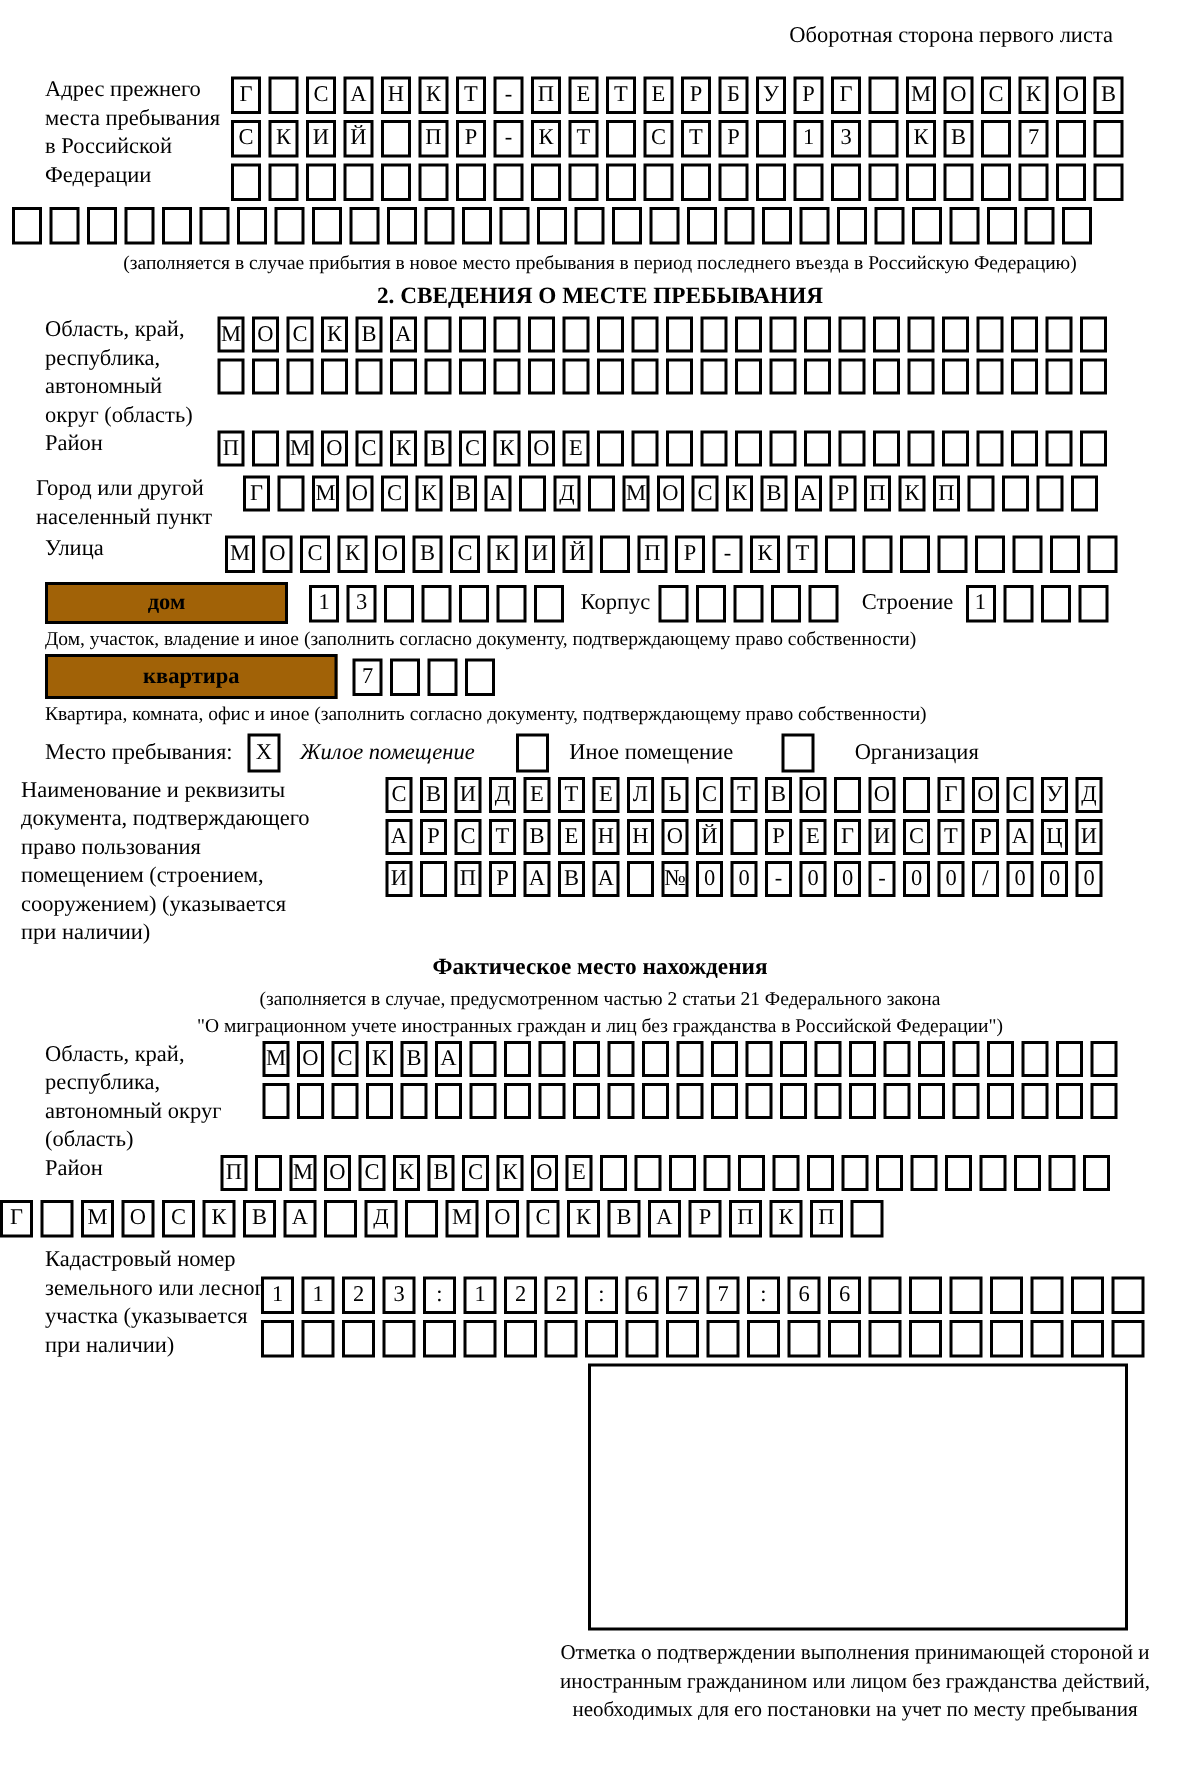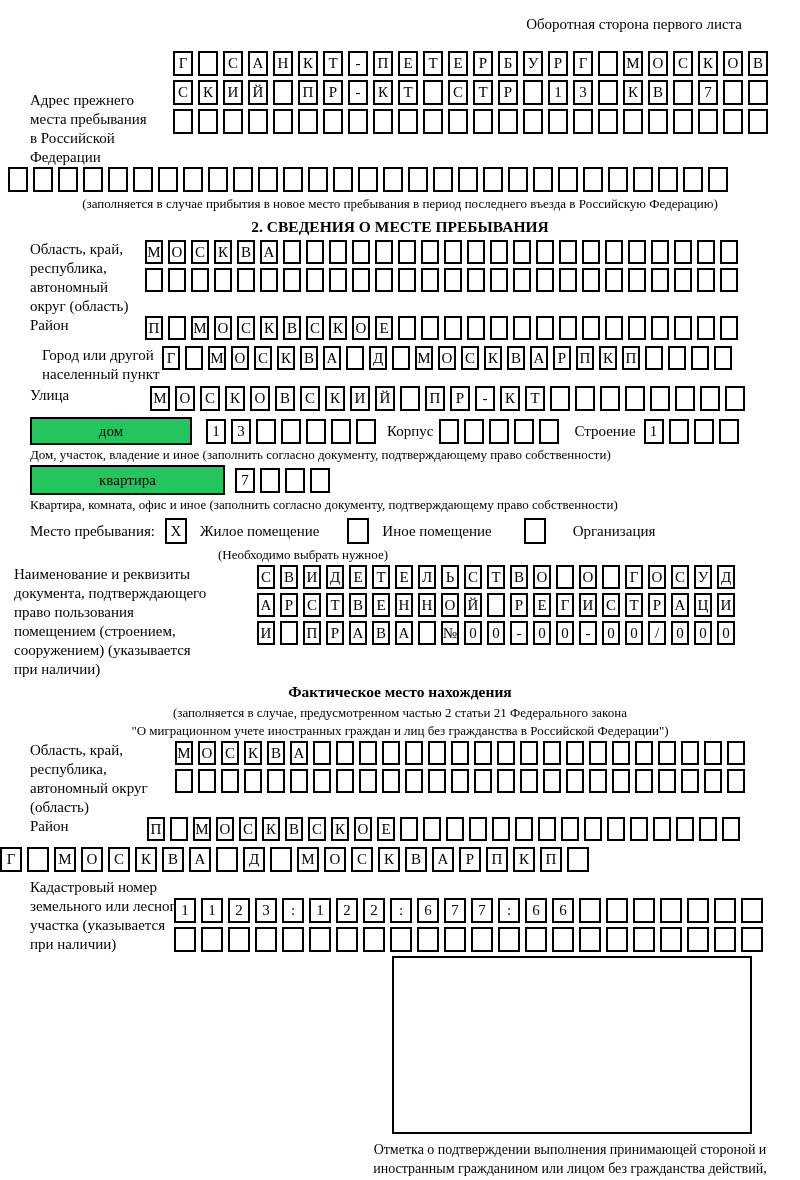--- a/index.html
+++ b/index.html
@@ -19,44 +19,44 @@
     flex:none; width:20px; height:25px; box-sizing:border-box;
     border:2px solid #000; margin-right:5px; background:#fff;
     display:flex; align-items:center; justify-content:center;
     font-size:15px; line-height:1;
   }
   .cells.sm .cell{ width:18px; height:24px; margin-right:5px; }
   .cells.wd .cell{ width:22px; height:25px; margin-right:5px; }
   .note{ font-size:13px; text-align:center; margin:2px 0 2px 0; }
   .sect-title{ font-size:15.5px; font-weight:bold; text-align:center; margin:6px 0 4px 0; }
   .widebox{
-    box-sizing:border-box; border:2px solid #000; background:#22c55e;
+    box-sizing:border-box; border:2px solid #000; background:#a16207;
     display:flex; align-items:center; justify-content:center;
-    font-size:15px; flex:none;
+    font-size:15px; flex:none;font-weight:bold;
   }
   .inline-lbl{ font-size:15px; line-height:28px; flex:none; }
   .stamp-box{
     box-sizing:border-box; border:2px solid #000; background:#fff;
     width:360px; height:178px; margin-left:392px;
   }
   .stamp-caption{
     width:396px; margin-left:372px; margin-top:6px;
     font-size:14px; line-height:19px; text-align:center;
   }
   .mt2{margin-top:2px;} .mt4{margin-top:4px;}
 </style>
 </head>
 <body>
 
 <div class="page">
 
   <div class="hdr">Оборотная сторона первого листа</div>
 
   <div class="frow">
-    <div class="lbl" style="width:173px;padding-left:30px;margin-top:40px;">
+    <div class="lbl" style="width:154px;padding-left:30px;">
       <div class="ln">Адрес прежнего</div>
       <div class="ln">места пребывания</div>
       <div class="ln">в Российской</div>
       <div class="ln">Федерации</div>
     </div>
     <div class="cellblock">
       <div class="cells">
           <span class="cell">Г</span>
           <span class="cell"></span>
           <span class="cell">С</span>
@@ -264,21 +264,21 @@
         <span class="cell"></span>
         <span class="cell"></span>
         <span class="cell"></span>
         <span class="cell"></span>
         <span class="cell"></span>
         <span class="cell"></span>
       </div>
   </div>
 
   <div class="frow mt2">
-    <div class="lbl" style="width:162px;padding-left:42px;font-family:Liberation Serif, serif;">
+    <div class="lbl" style="width:162px;padding-left:24px;font-family:Liberation Serif, serif;">
       <div class="ln">Город или другой</div>
       <div class="ln">населенный пункт</div>
     </div>
     <div class="cells sm">
         <span class="cell">Г</span>
         <span class="cell"></span>
         <span class="cell">М</span>
         <span class="cell">О</span>
         <span class="cell">С</span>
         <span class="cell">К</span>
@@ -370,27 +370,26 @@
         <span class="cell"></span>
         <span class="cell"></span>
         <span class="cell"></span>
       </div>
   </div>
   <div class="note mt2" style="text-align:left;margin-left:30px;">Квартира, комната, офис и иное (заполнить согласно документу, подтверждающему право собственности)</div>
 
   <div class="frow mt4" style="align-items:center;">
     <div class="inline-lbl" style="margin-left:30px;">Место пребывания:</div>
     <div class="cell" style="width:22px;height:26px;margin-left:10px;">X</div>
-    <div class="inline-lbl" style="margin-left:8px;">Жилое помещение</div>
+    <div class="inline-lbl" style="margin-left:8px;font-style:italic;">Жилое помещение</div>
     <div class="cell" style="width:22px;height:26px;margin-left:28px;"></div>
     <div class="inline-lbl" style="margin-left:8px;">Иное помещение</div>
     <div class="cell" style="width:22px;height:26px;margin-left:32px;"></div>
     <div class="inline-lbl" style="margin-left:22px;font-family:Liberation Serif, serif;">Организация</div>
   </div>
-  <div class="note" style="text-align:left;margin-left:218px;">(Необходимо выбрать нужное)</div>
 
   <div class="frow mt2">
     <div class="lbl" style="width:257px;padding-left:14px;">
       <div class="ln">Наименование и реквизиты</div>
       <div class="ln">документа, подтверждающего</div>
       <div class="ln">право пользования</div>
       <div class="ln">помещением (строением,</div>
       <div class="ln">сооружением) (указывается</div>
       <div class="ln">при наличии)</div>
     </div>

